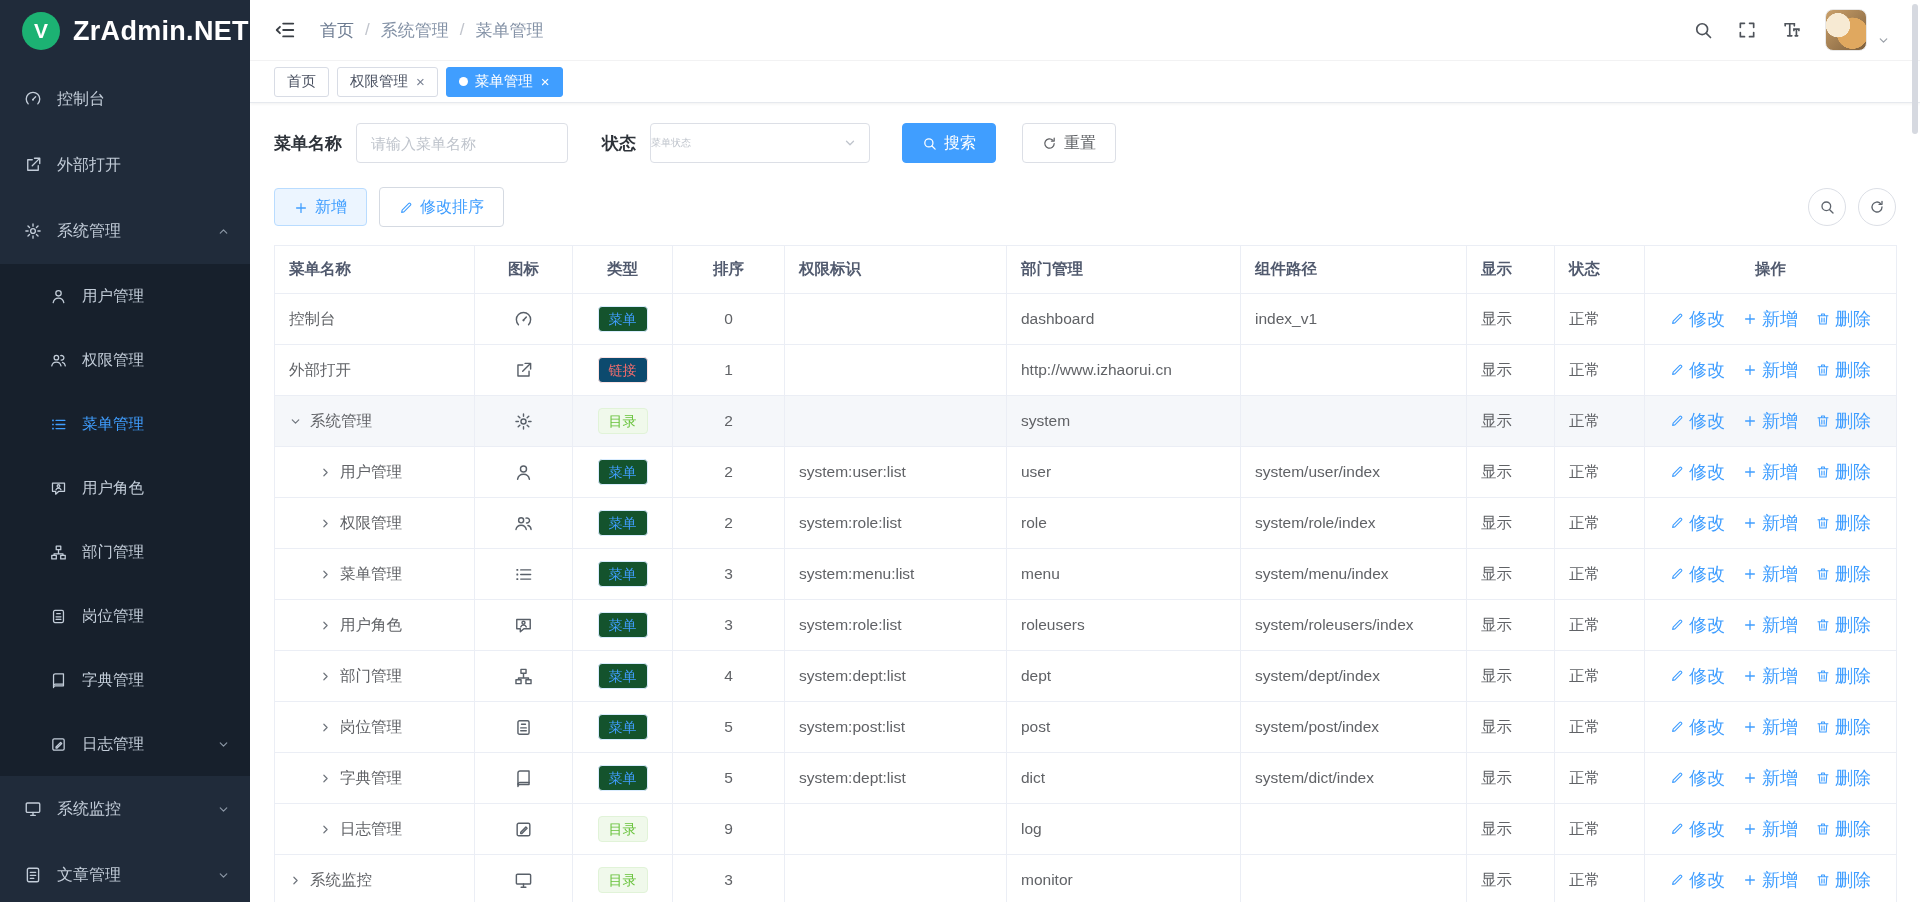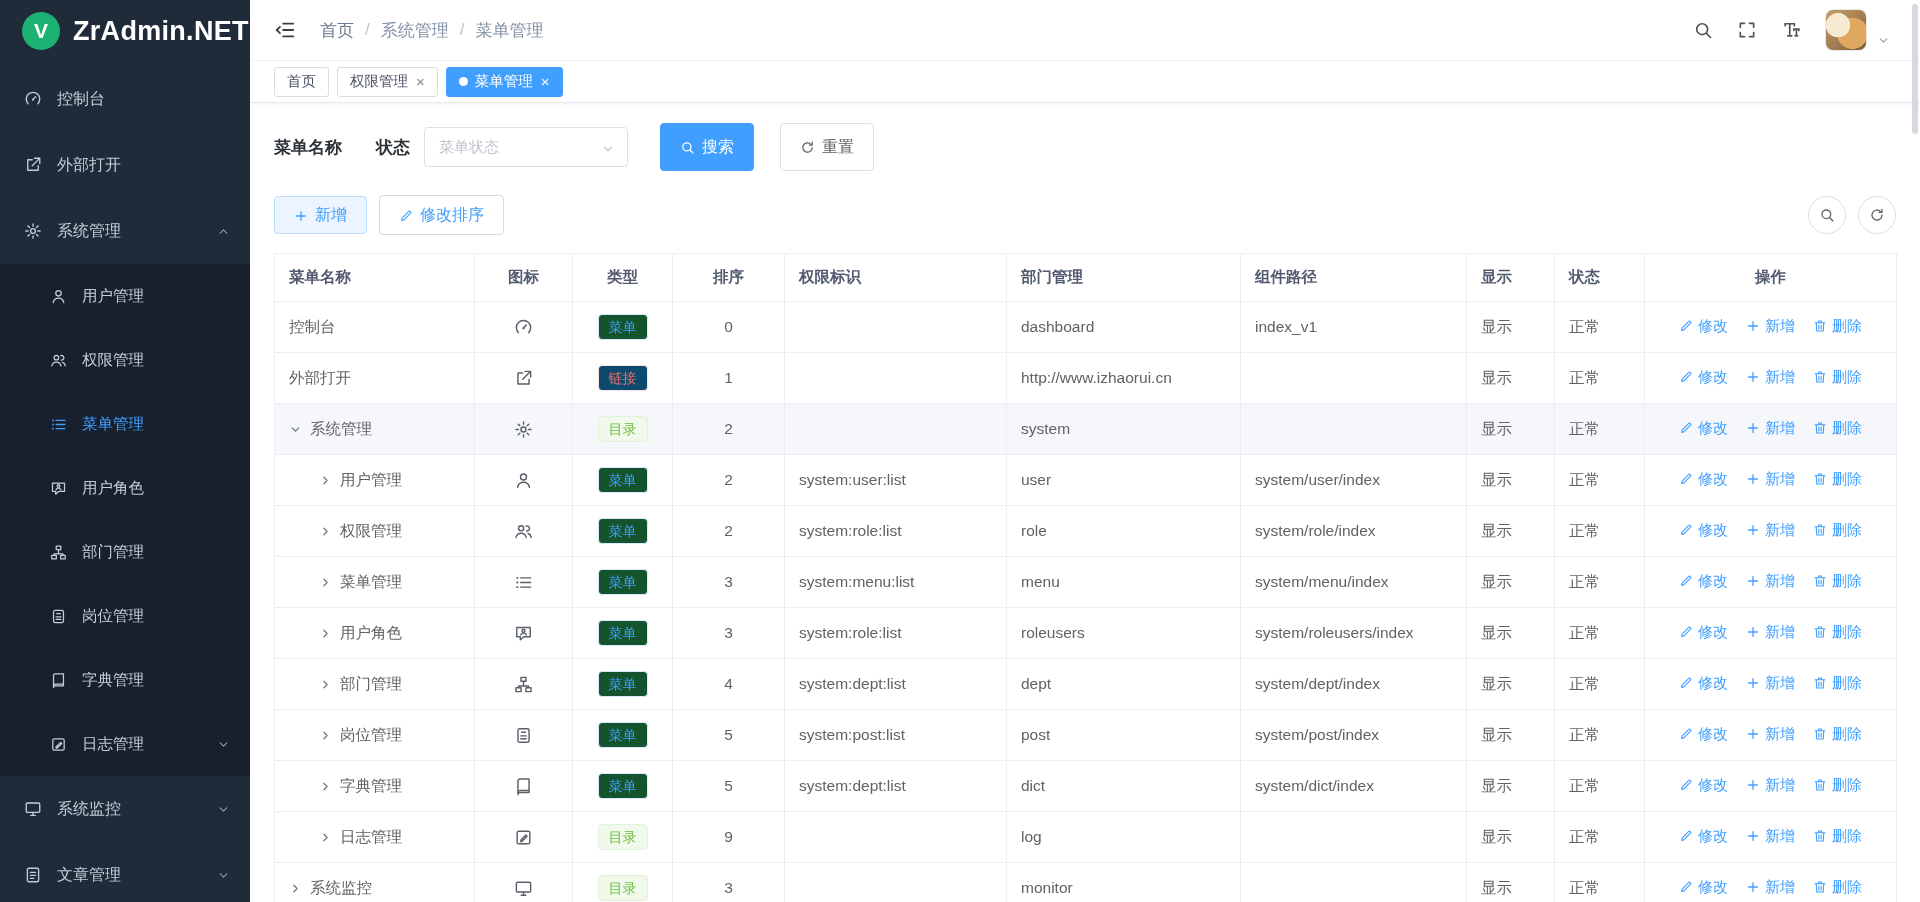--- a/index.html
+++ b/index.html
@@ -55,24 +55,24 @@
   .dot { width:9px; height:9px; border-radius:50%; background:#fff; }
 
   
   .content { flex:1; padding:20px 24px 0; overflow:hidden; }
   .filter-bar { display:flex; align-items:center; gap:14px; }
   .f-label { font-size:17px; font-weight:700; color:#2d3239; }
   .f-label.second { margin-left:20px; }
   .text-input { width:212px; height:40px; border:1px solid #dcdfe6; border-radius:4px;
     padding:0 14px; font-size:15px; color:#606266; outline:none; font-family:inherit; }
   .text-input::placeholder { color:#bfc4cc; }
-  .select { width:204px; height:40px; border:1px solid #dcdfe6; border-radius:4px; background:#fff;
-    display:flex; align-items:center; justify-content:space-between; padding:0 12px 0 14px;
-    color:#bfc4cc; font-size:15px; cursor:pointer; }
-  .btn { height:48px; display:inline-flex; align-items:center; gap:7px; padding:0 19px;
+  .select { width:220px; height:40px; border:1px solid #dcdfe6; border-radius:4px; background:#fff;
+    display:flex; align-items:center; justify-content:space-between; padding:0 12px 0 0;
+    color:#bfc4cc; font-size:10px; cursor:pointer; }
+  .btn { height:40px; display:inline-flex; align-items:center; gap:7px; padding:0 19px;
     border-radius:4px; border:1px solid #dcdfe6; background:#fff; color:#606266; font-size:16px;
     cursor:pointer; font-family:inherit; }
   .btn.primary { background:#409eff; border-color:#409eff; color:#fff; margin-left:18px; }
   .btn.reset { margin-left:12px; }
   .action-bar { display:flex; align-items:center; margin-top:24px; }
   .btn.plain { background:#ecf5ff; border-color:#b9dcff; color:#409eff; height:38px; }
   .btn.outline { color:#409eff; border-color:#d5dae2; margin-left:12px; height:40px; }
   .spacer { flex:1; }
   .circle-btn { width:38px; height:38px; border-radius:50%; border:1px solid #dcdfe6; background:#fff;
     color:#5f656d; display:flex; align-items:center; justify-content:center; cursor:pointer; margin-left:12px; }
@@ -88,21 +88,21 @@
   td.lv1 { padding-left:44px; }
   .name-wrap { display:inline-flex; align-items:center; gap:8px; }
   .tree-caret { color:#6f757d; cursor:pointer; }
   .cell-ic { color:#596069; }
   .badge { display:inline-block; min-width:46px; padding:3px 10px; border:1px solid; border-radius:4px;
     font-size:14px; line-height:1.3; }
   .badge-menu { color:#409eff; background:#14532d; border-color:#d9ecff; }
   .badge-link { color:#f56c6c; background:#0c4a6e; border-color:#fde2e2; }
   .badge-dir  { color:#67c23a; background:#f0f9eb; border-color:#e1f3d8; }
   .op { display:inline-flex; align-items:center; gap:5px; color:#409eff; cursor:pointer;
-    margin:0 9px; font-size:15px; white-space:nowrap; }
+    margin:0 9px; font-size:18px; white-space:nowrap; }
 
   .scroll-thumb { position:absolute; right:2px; top:4px; width:6px; height:130px; border-radius:3px;
     background:#d6d9e0; cursor:pointer; }
 </style>
 </head>
 <body>
 
 <svg xmlns="http://www.w3.org/2000/svg" style="position:absolute;width:0;height:0" aria-hidden="true">
   <defs>
     <symbol id="i-dashboard" viewBox="0 0 24 24" fill="none" stroke="currentColor" stroke-width="1.8" stroke-linecap="round">
@@ -372,20 +372,21 @@
       <div class="tag active">
         <span class="dot"></span>
         <span class="tag-label">菜单管理</span>
         <span class="tag-close">×</span>
       </div>
     </div>
 
   <div class="content">
     <div class="filter-bar">
       <span class="f-label">菜单名称</span>
+      <input class="text-input" type="text" placeholder="请输入菜单名称" style="">
       <span class="f-label second">状态</span>
       <div class="select">
         <span>菜单状态</span>
         <span class="sel-caret"><svg class="icon" width="14" height="14">
               <use href="#i-caret-down" xlink:href="#i-caret-down"></use>
             </svg></span>
       </div>
       <button class="btn primary">
         <span class="btn-ic"><svg class="icon" width="15" height="15">
               <use href="#i-search" xlink:href="#i-search"></use>

